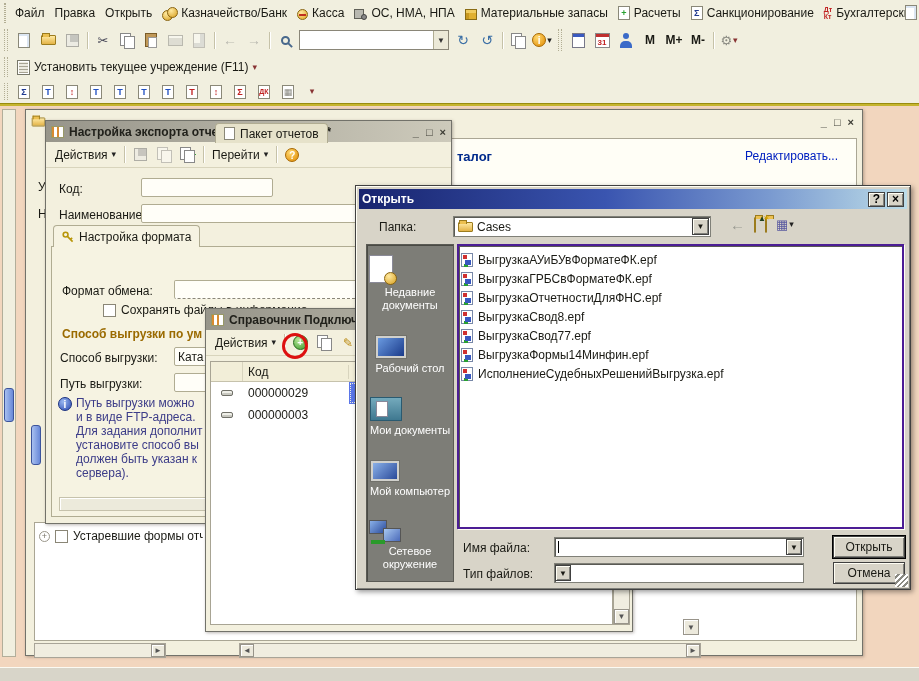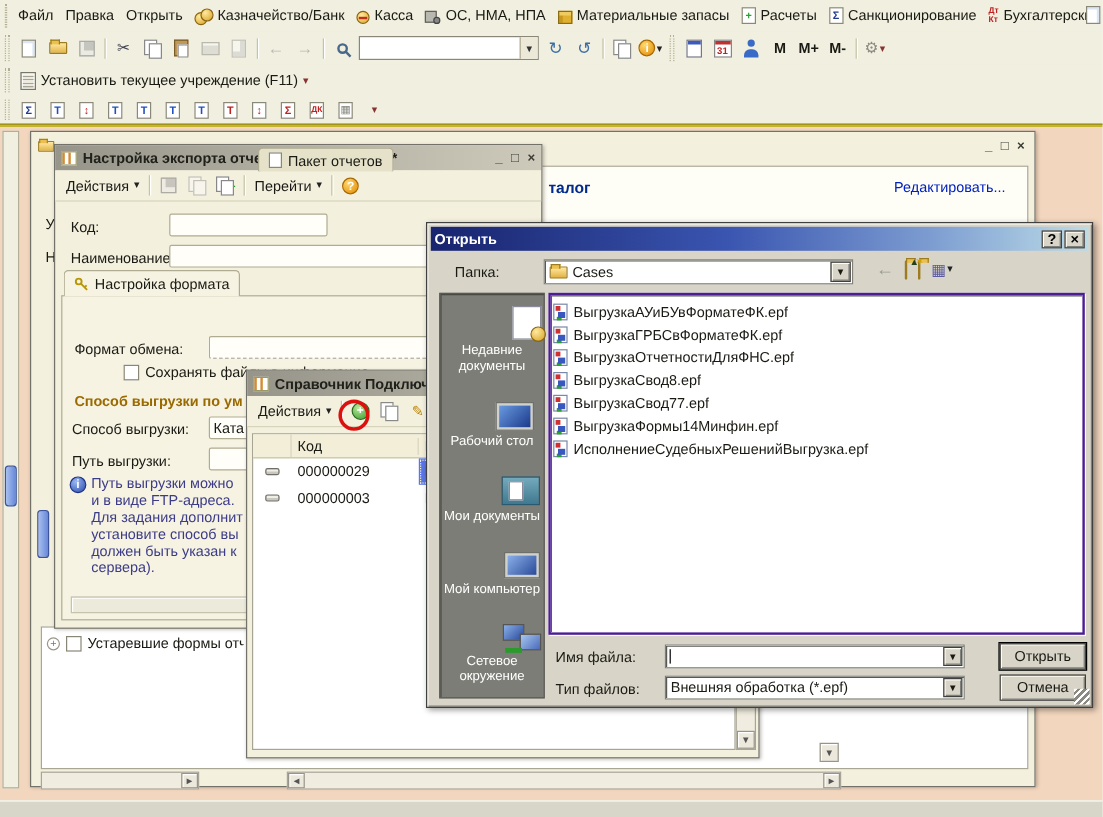--- a/index.html
+++ b/index.html
@@ -71,21 +71,21 @@
 .tab.off{background:#e6e2ca;top:2px;height:20px}
 .sect{display:flex;align-items:center;gap:6px;font-weight:bold;color:#9a6a00;white-space:nowrap}
 .sect::after{content:"";flex:1;height:1px;background:#c6b268;margin-top:2px}
 .cb{width:13px;height:13px;background:#fff;border:1px solid #8a8676;flex:none}
 .combo-dd{width:15px;align-self:stretch;background:#ece9d8;border-left:1px solid #b0ac92;display:flex;align-items:center;justify-content:center;font-size:8px;color:#333}
 
 .w95{background:#d8d4c8;border:1px solid #404040;box-shadow:inset 1px 1px 0 #fffef4,inset -1px -1px 0 #80807a,2px 2px 5px rgba(0,0,0,.4)}
 .title95{position:absolute;left:3px;right:3px;top:3px;height:20px;display:flex;align-items:center;padding:0 3px;background:linear-gradient(90deg,#18246e 0%,#3a55b0 45%,#7a9ad0 75%,#bcdce8 100%);color:#fff;font-weight:bold}
 .btn95{background:#d8d4c8;border:1px solid #404040;box-shadow:inset 1px 1px 0 #fffef4,inset -1px -1px 0 #80807a;display:flex;align-items:center;justify-content:center;font-size:12px}
 .inset95{background:#fff;border:2px solid #4c1d95;box-shadow:inset 1px 1px 0 #5a5a54,1px 1px 0 #fffef4}
-.place{display:flex;flex-direction:column;align-items:flex-end;gap:3px;color:#fff;font-size:11px;text-align:center;line-height:13px}
+.place{display:flex;flex-direction:column;align-items:flex-start;gap:3px;color:#fff;font-size:11px;text-align:center;line-height:13px}
 .scrollbtn{background:#ece9dc;border:1px solid #98948a;box-shadow:inset 1px 1px 0 #fff;display:flex;align-items:center;justify-content:center;font-size:8px;color:#555}
 .hscroll{position:absolute;height:15px;background:#f0ede0;border:1px solid #a8a498;display:flex;align-items:center;justify-content:space-between}
 .link{color:#0020c0;white-space:nowrap}
 .fragment{white-space:nowrap;overflow:hidden}
 .filerow{display:flex;align-items:center;gap:5px;height:19px;white-space:nowrap}
 .cellsel{background:#5b76e8;outline:1px dotted #f0f0e0;outline-offset:-2px}
 .dash{width:12px;height:6px;background:#c8c8c0;border:1px solid #707068;border-radius:2px;box-shadow:inset 0 2px 0 #efefe8}
 .annot{position:absolute;width:26px;height:26px;border:3px solid #dd1010;border-radius:50%;z-index:5}
 .thumbv{position:absolute;width:10px;border:1px solid #3c549c;border-radius:3px;background:linear-gradient(90deg,#a8c0f0,#6888d8)}
 </style>
@@ -564,21 +564,20 @@
     <span class="abs" style="left:107px;top:355px">Имя файла:</span>
     <div class="abs flex" style="left:198px;top:351px;width:250px;height:20px;background:#fff;border:1px solid #808078;box-shadow:inset 1px 1px 0 #5a5a54">
       <span style="width:1px;height:12px;background:#000;margin-left:3px"></span>
       <span style="flex:1"></span>
       <span class="btn95" style="width:16px;height:16px;margin-right:1px;font-size:8px">
           <span>▼</span>
         </span>
     </div>
     <span class="abs" style="left:107px;top:381px">Тип файлов:</span>
     <div class="abs flex" style="left:198px;top:377px;width:250px;height:20px;background:#fff;border:1px solid #808078;box-shadow:inset 1px 1px 0 #5a5a54">
-      <span style="flex:1;padding-left:4px;white-space:nowrap">Внешняя обработка (*.epf)</span>
       <span class="btn95" style="width:16px;height:16px;margin-right:1px;font-size:8px">
           <span>▼</span>
         </span>
     </div>
     <div class="abs btn95" style="left:477px;top:350px;width:72px;height:22px;outline:1px solid #000">
         <span>Открыть</span>
       </div>
     <div class="abs btn95" style="left:477px;top:376px;width:72px;height:22px">
         <span>Отмена</span>
       </div>

